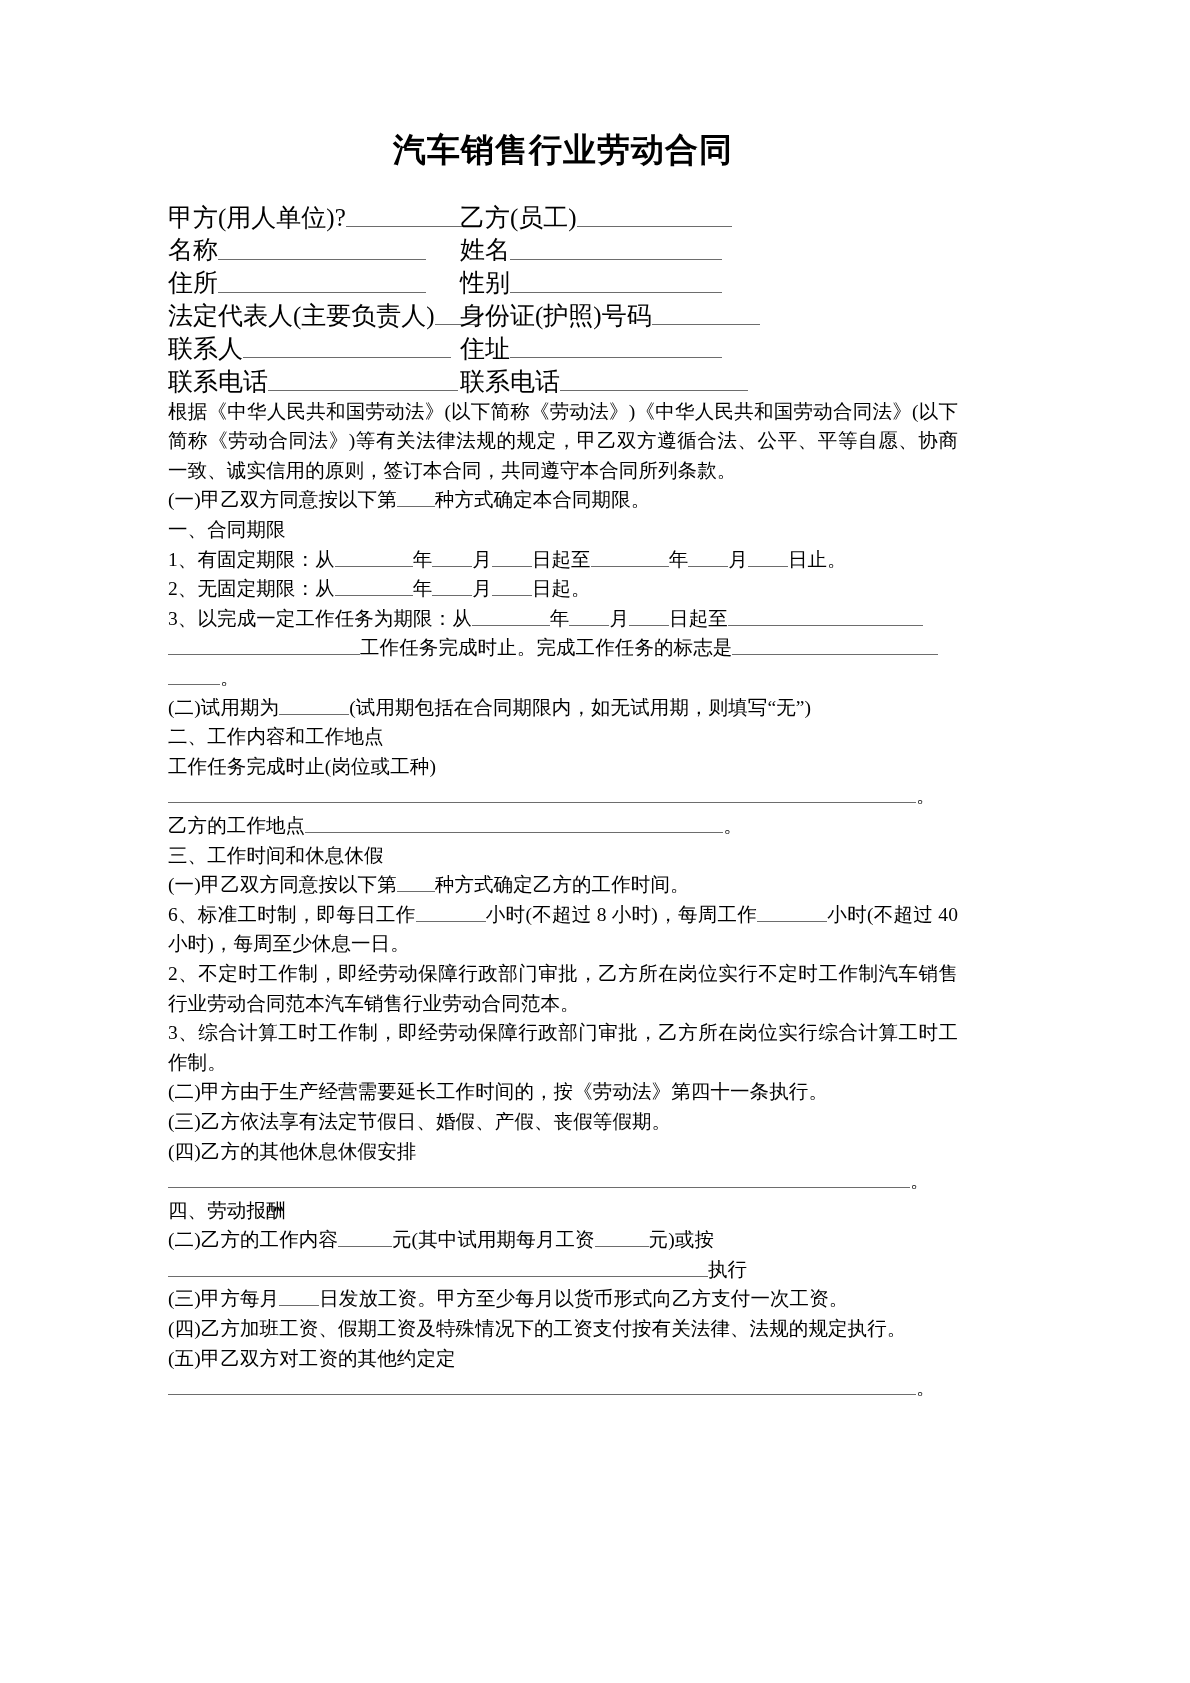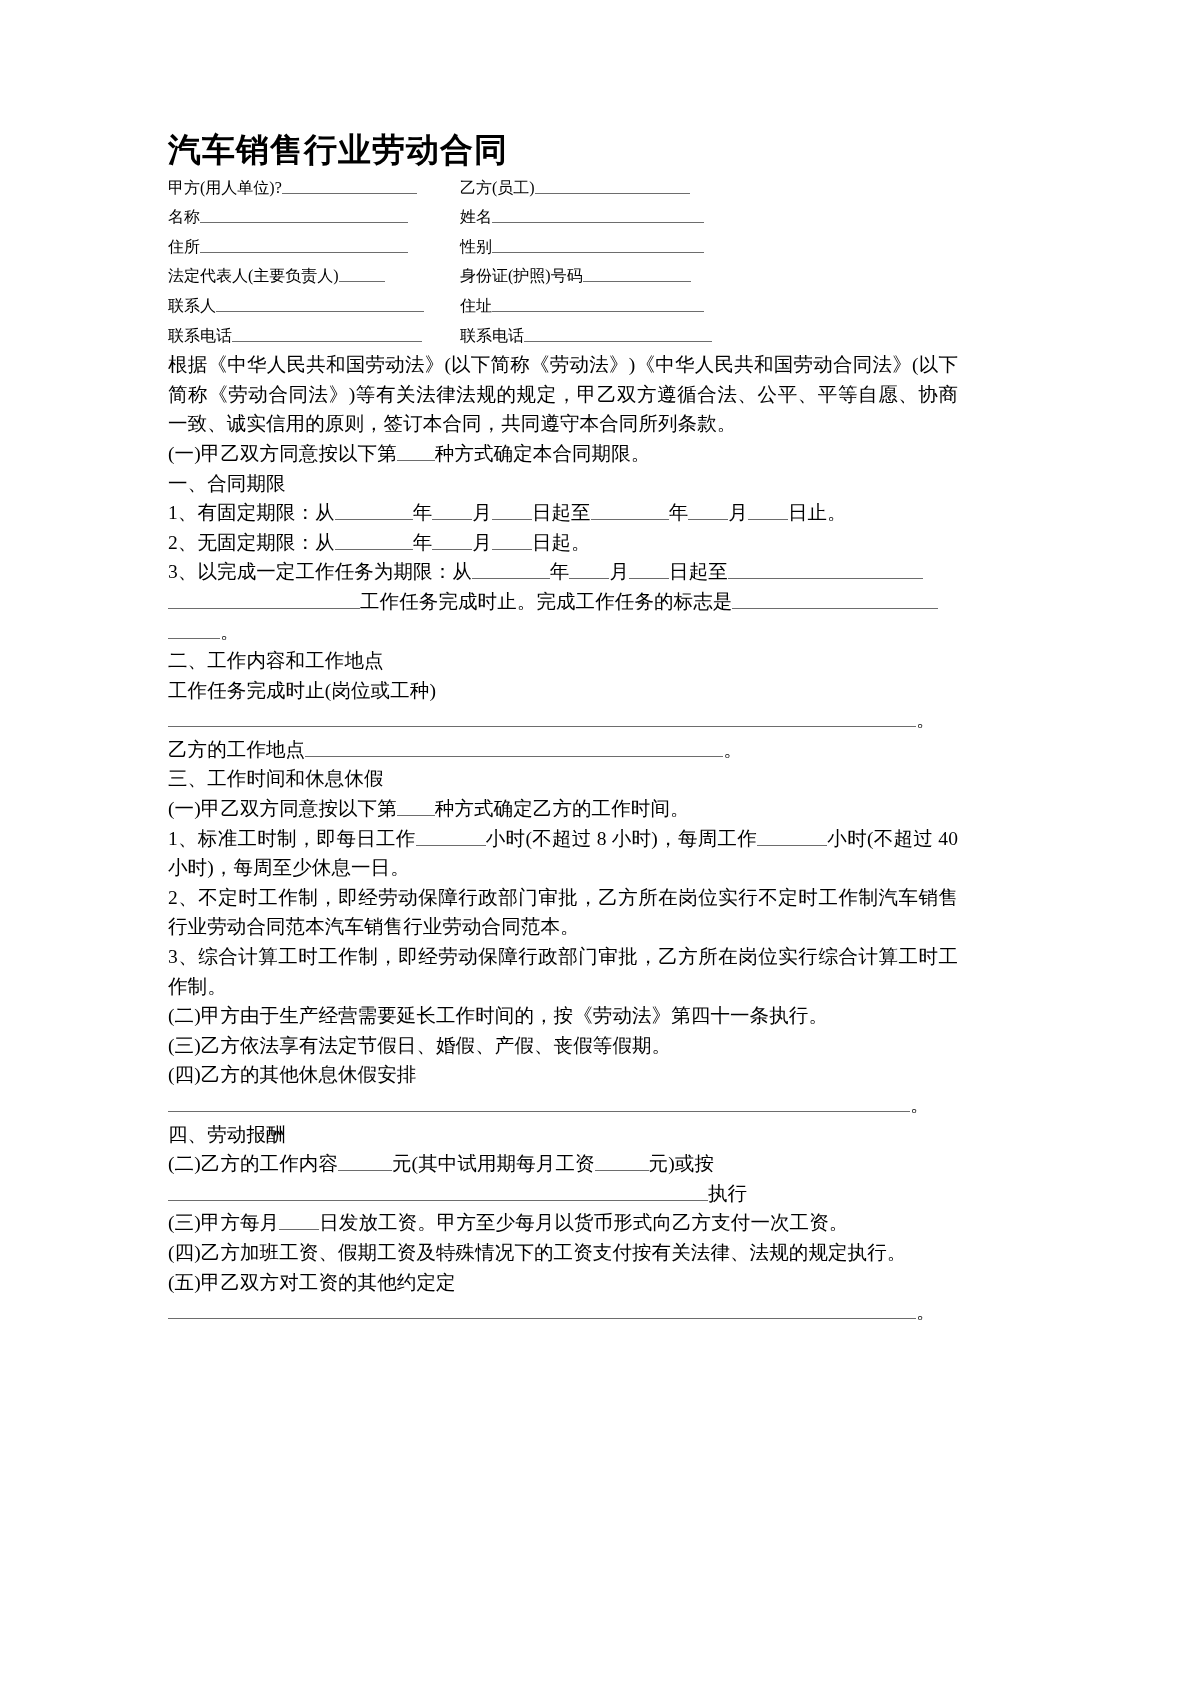--- a/index.html
+++ b/index.html
@@ -20,26 +20,26 @@
     box-sizing: border-box;
     overflow: hidden;
   }
   .sheet {
     position: absolute;
     left: 168px;
     top: 130px;
     width: 790px;
   }
   .doc-title {
-    text-align: left;
+    text-align: center;
     font-size: 33px;
     font-weight: bold;
     line-height: 1.2;
     letter-spacing: 1px;
-    margin: 0 0 3px 0;
+    margin: 0 0 30px 0;
     font-family: "Liberation Sans", "DejaVu Sans", sans-serif;
   }
   .line {
     font-size: 19.5px;
     line-height: 29.6px;
     white-space: pre-wrap;
     word-break: break-all;
     letter-spacing: 0.1px;
   }
   .line.just {
@@ -48,21 +48,21 @@
   }
   .blank {
     display: inline-block;
     border-bottom: 1px solid #6d6d6d;
     vertical-align: baseline;
     height: 1.05em;
     margin-bottom: -1px;
   }
   .row2 {
     display: block;
-    font-size: 16px;
+    font-size: 25px;
     line-height: 29.6px;
   }
   .col-a {
     display: inline-block;
     width: 292px;
     white-space: nowrap;
   }
   .col-b {
     display: inline-block;
     white-space: nowrap;
@@ -108,30 +108,31 @@
     <div class="line"><span>(一)甲乙双方同意按以下第</span><span class="blank" style="width:38px"></span><span>种方式确定本合同期限。</span></div>
 
     <div class="line">一、合同期限</div>
 
     <div class="line"><span>1、有固定期限：从</span><span class="blank" style="width:78px"></span><span>年</span><span class="blank" style="width:40px"></span><span>月</span><span class="blank" style="width:40px"></span><span>日起至</span><span class="blank" style="width:78px"></span><span>年</span><span class="blank" style="width:40px"></span><span>月</span><span class="blank" style="width:40px"></span><span>日止。</span></div>
 
     <div class="line"><span>2、无固定期限：从</span><span class="blank" style="width:78px"></span><span>年</span><span class="blank" style="width:40px"></span><span>月</span><span class="blank" style="width:40px"></span><span>日起。</span></div>
 
     <div class="line"><span>3、以完成一定工作任务为期限：从</span><span class="blank" style="width:78px"></span><span>年</span><span class="blank" style="width:40px"></span><span>月</span><span class="blank" style="width:40px"></span><span>日起至</span><span class="blank" style="width:195px"></span><span class="blank" style="width:192px"></span><span>工作任务完成时止。完成工作任务的标志是</span><span class="blank" style="width:206px"></span><span class="blank" style="width:52px"></span><span>。</span></div>
 
+    <div class="line"><span>(二)试用期为</span><span class="blank" style="width:70px"></span><span>(试用期包括在合同期限内，如无试用期，则填写“无”)</span></div>
 
     <div class="line">二、工作内容和工作地点</div>
     <div class="line"><span>工作任务完成时止(岗位或工种)</span></div>
     <div class="line"><span class="blank" style="width:748px"></span><span class="smallcirc">。</span></div>
     <div class="line"><span>乙方的工作地点</span><span class="blank" style="width:418px"></span><span class="smallcirc">。</span></div>
 
     <div class="line">三、工作时间和休息休假</div>
     <div class="line"><span>(一)甲乙双方同意按以下第</span><span class="blank" style="width:38px"></span><span>种方式确定乙方的工作时间。</span></div>
 
-    <div class="line just"><span>1、标准工时制，即每日工作</span><span class="blank" style="width:70px"></span><span>小时(不超过 8 小时)，每周工作</span><span class="blank" style="width:70px"></span><span>小时(不超过 40 小时)，每周至少休息一日。</span></div>
+    <div class="line just"><span>6、标准工时制，即每日工作</span><span class="blank" style="width:70px"></span><span>小时(不超过 8 小时)，每周工作</span><span class="blank" style="width:70px"></span><span>小时(不超过 40 小时)，每周至少休息一日。</span></div>
 
     <div class="line just">2、不定时工作制，即经劳动保障行政部门审批，乙方所在岗位实行不定时工作制汽车销售行业劳动合同范本汽车销售行业劳动合同范本。</div>
     <div class="line just">3、综合计算工时工作制，即经劳动保障行政部门审批，乙方所在岗位实行综合计算工时工作制。</div>
     <div class="line">(二)甲方由于生产经营需要延长工作时间的，按《劳动法》第四十一条执行。</div>
     <div class="line">(三)乙方依法享有法定节假日、婚假、产假、丧假等假期。</div>
     <div class="line">(四)乙方的其他休息休假安排</div>
     <div class="line"><span class="blank" style="width:742px"></span><span class="smallcirc">。</span></div>
 
     <div class="line">四、劳动报酬</div>
 

